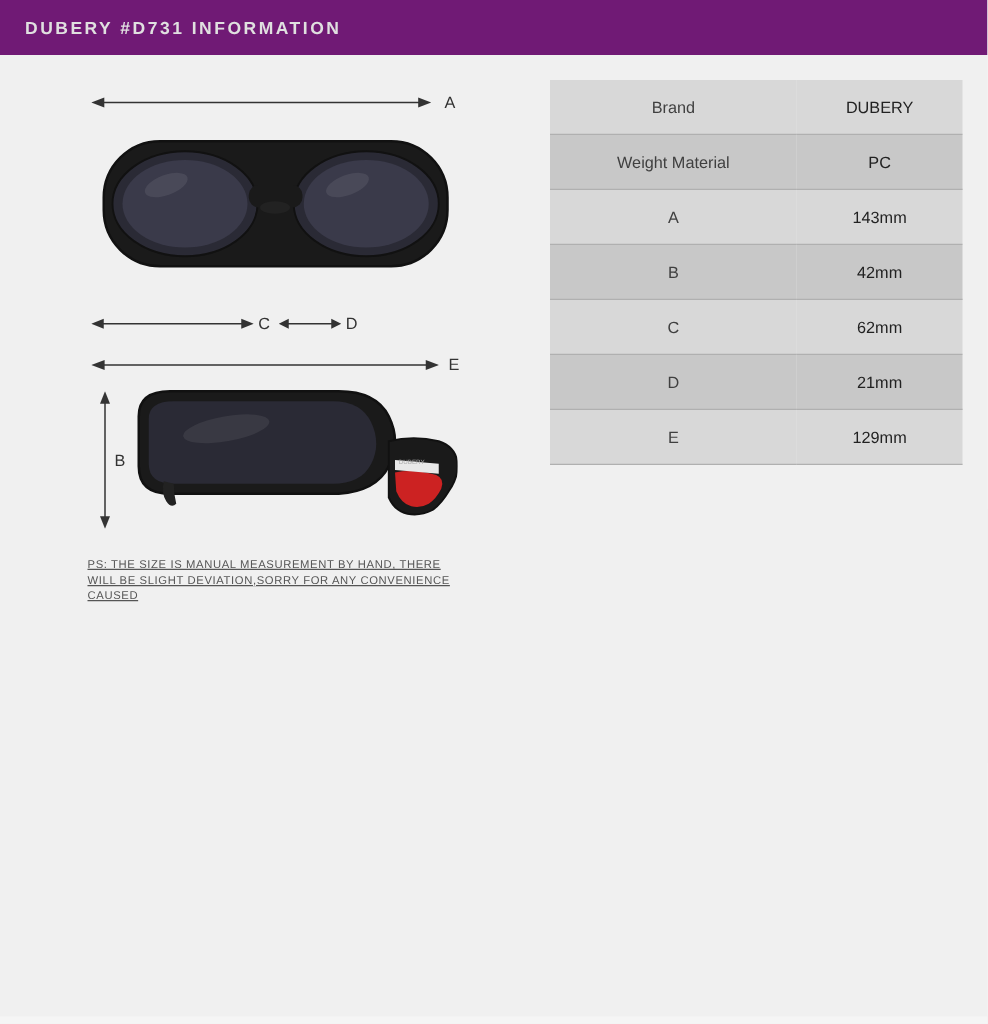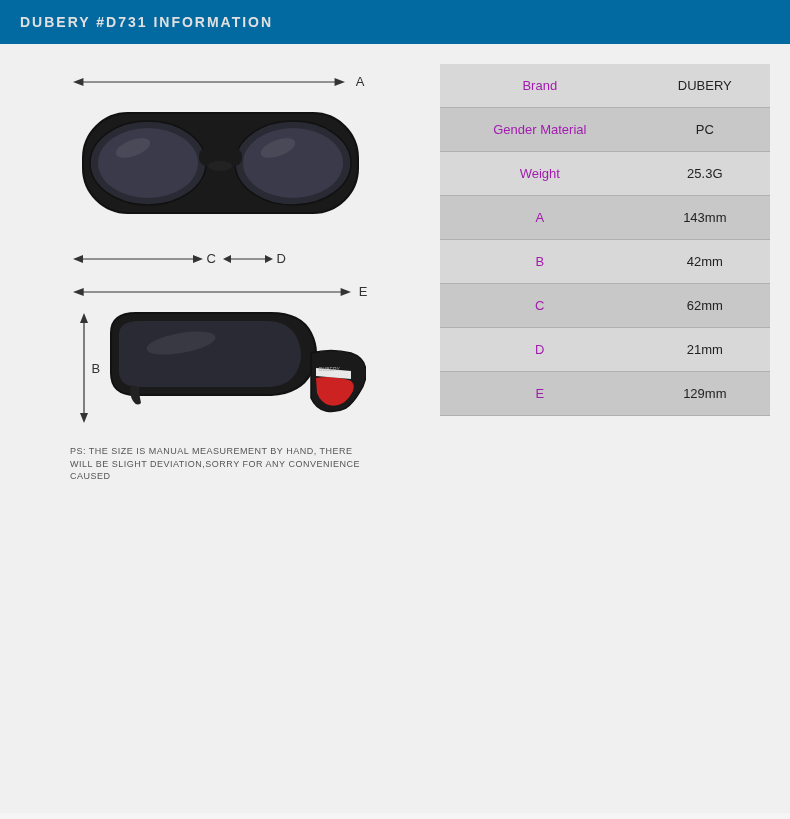--- a/index.html
+++ b/index.html
@@ -5,21 +5,21 @@
     * { margin: 0; padding: 0; box-sizing: border-box; }
     body {
       width: 790px;
       height: 819px;
       background: #f5f5f5;
       font-family: Arial, sans-serif;
       overflow: hidden;
     }
 
     .header {
-      background: #0369a1;
+      background: #701a75;
       color: #e0e0e0;
       padding: 14px 20px;
       font-size: 14px;
       letter-spacing: 2px;
       font-weight: bold;
     }
 
     .main-content {
       display: flex;
       padding: 20px 20px 20px 20px;
@@ -73,21 +73,21 @@
 
     .specs-table tr:nth-child(odd) {
       background: #d8d8d8;
     }
 
     .specs-table tr:nth-child(even) {
       background: #c8c8c8;
     }
 
     .specs-table td:first-child {
-      color: #a21caf;
+      color: #404040;
       font-weight: normal;
     }
 
     .specs-table td:last-child {
       color: #222;
       font-weight: normal;
     }
 
     
     .diagram-container {
@@ -235,38 +235,34 @@
 
           <ellipse cx="80" cy="40" rx="35" ry="10" fill="rgba(255,255,255,0.07)" transform="rotate(-10,80,40)"></ellipse>
 
           <path d="M30,82 Q28,92 32,98 Q36,104 40,100 Q38,92 38,84 Z" fill="#222"></path>
 
           <text x="218" y="68" font-size="5" fill="#aaa" font-family="Arial">DUBERY</text>
         </svg>
       </div>
     </div>
 
-    <p class="note-text" style="margin-top:12px;">PS: THE SIZE IS MANUAL MEASUREMENT BY HAND, THERE WILL BE SLIGHT DEVIATION,SORRY FOR ANY CONVENIENCE CAUSED</p>
+    <p class="note-text" style="margin-top:12px;text-decoration:underline;">PS: THE SIZE IS MANUAL MEASUREMENT BY HAND, THERE WILL BE SLIGHT DEVIATION,SORRY FOR ANY CONVENIENCE CAUSED</p>
 
   </div>
 
   <div class="right-panel">
     <table class="specs-table">
       <tbody id="specs-tbody">
       <tr>
             <td>Brand</td>
             <td>DUBERY</td>
           </tr>
           <tr>
-            <td>Gender Material</td>
+            <td>Weight Material</td>
             <td>PC</td>
-          </tr>
-          <tr>
-            <td>Weight</td>
-            <td>25.3G</td>
           </tr>
           <tr>
             <td>A</td>
             <td>143mm</td>
           </tr>
           <tr>
             <td>B</td>
             <td>42mm</td>
           </tr>
           <tr>

